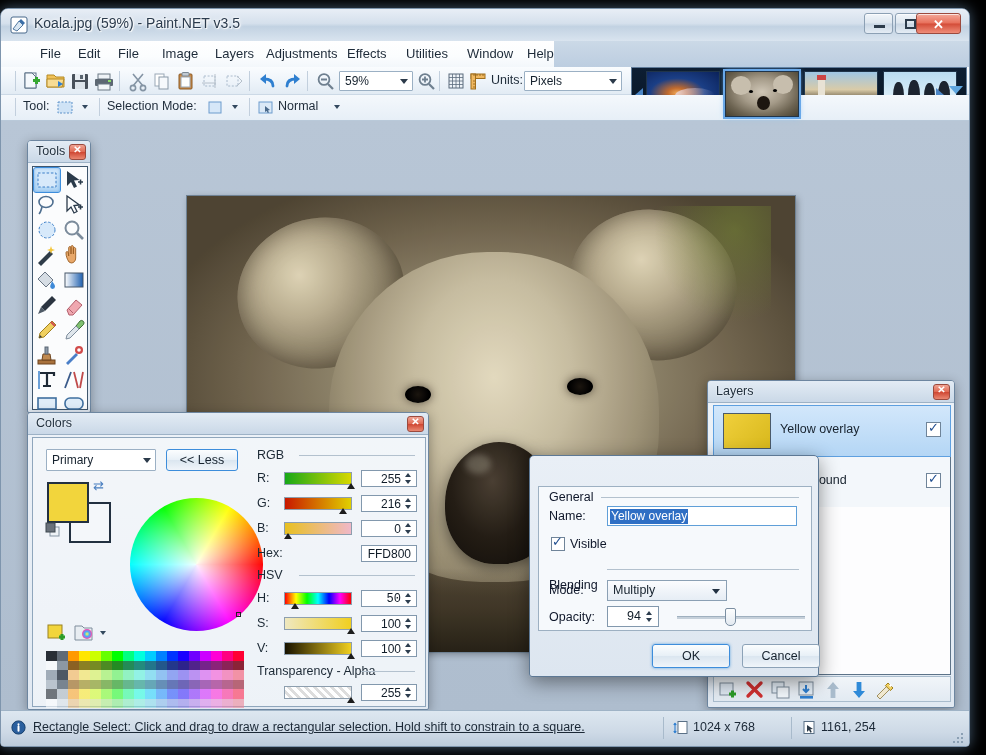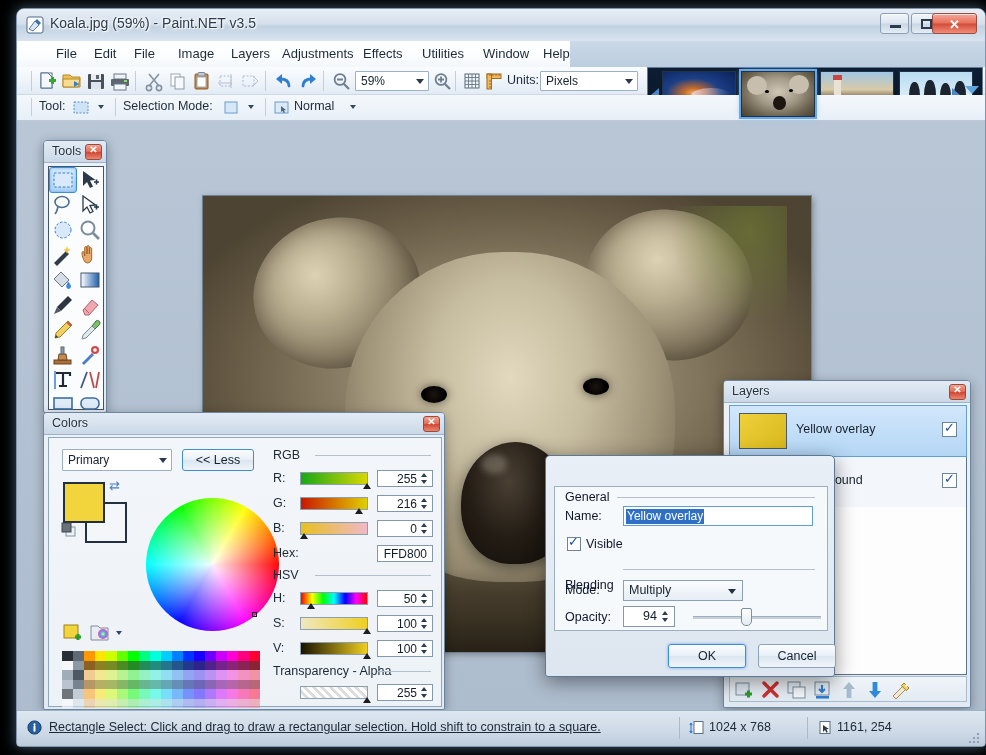--- a/index.html
+++ b/index.html
@@ -7,21 +7,21 @@
     margin: 0; padding: 0;
     width: 986px; height: 755px;
     background: #000;
     font-family: "Liberation Sans", sans-serif;
     overflow: hidden;
   }
 
   
   #app-window {
     position: absolute;
-    left: 16px; top: 8px;
+    left: 0; top: 8px;
     width: 970px; height: 739px;
     border-radius: 8px 8px 4px 4px;
     background: linear-gradient(180deg,#cdd9e6 0%, #b9c9da 38%, #a9bccf 100%);
     box-shadow: 0 0 14px rgba(120,160,200,.55), 0 0 3px rgba(255,255,255,.6) inset;
     border: 1px solid #7e95ad;
     overflow: hidden;
   }
 
   
   #titlebar {
@@ -983,21 +983,21 @@
         </div>
       </div>
 
       <div class="grp-label" style="left:224px; top:130px;">HSV</div>
       <div class="grp-line" style="left:266px; top:137px; width:116px;"></div>
 
       <div class="slider-row" style="left:224px; top:153px; width:160px;">
         <span class="slabel">H:</span>
         <div class="sbar" style="left:27px; width:68px; background:linear-gradient(90deg,#f00,#ff0,#0f0,#0ff,#00f,#f0f,#f00);"></div>
         <div class="smark" style="left:34px;"></div>
-        <div class="spin" style="left:104px; width:56px;">
+        <div class="spin" style="left:104px; width:56px;font-family:Liberation Mono, monospace;">
           <span class="sval">50</span>
           <span class="sarrows">
               <span class="up"></span>
               <span class="dn"></span>
             </span>
         </div>
       </div>
 
       <div class="slider-row" style="left:224px; top:178px; width:160px;">
         <span class="slabel">S:</span>

